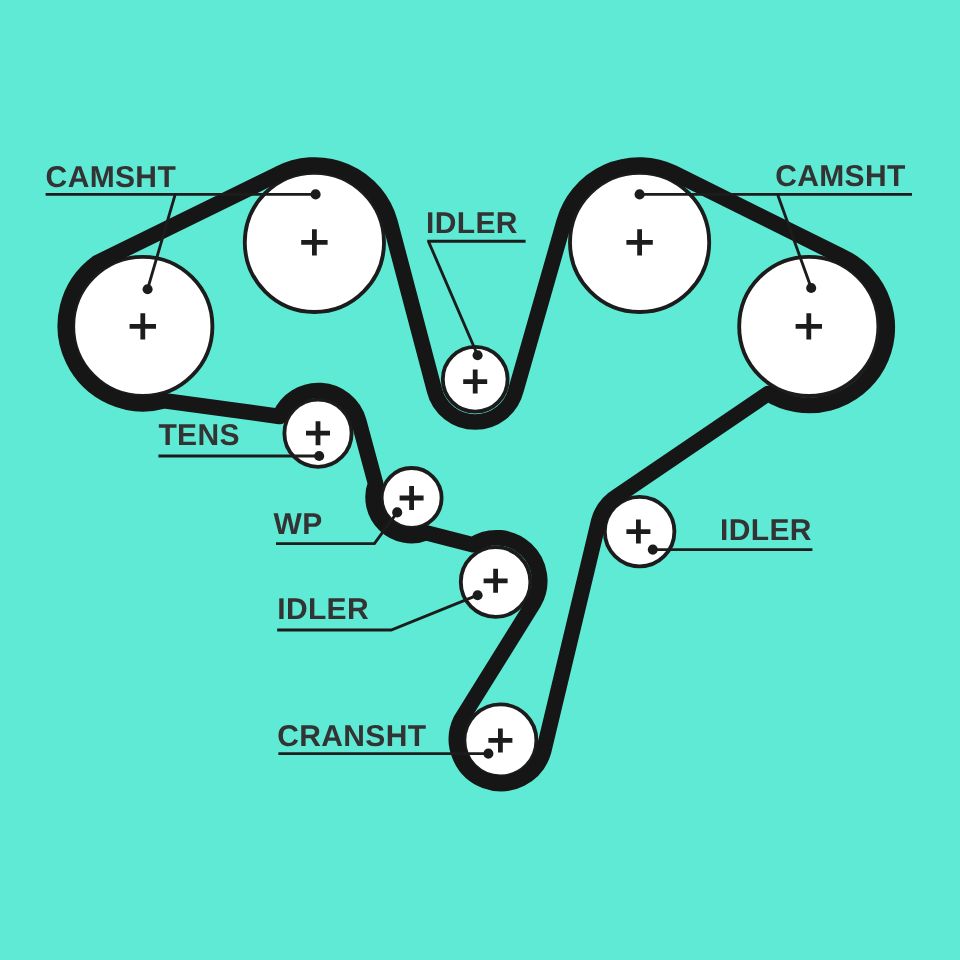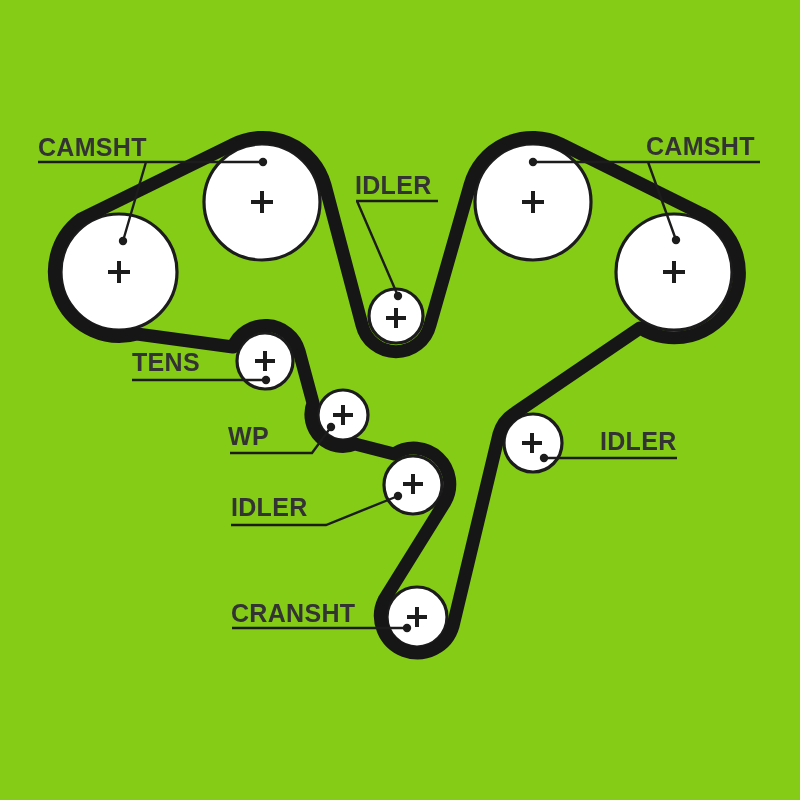--- a/index.html
+++ b/index.html
@@ -8,21 +8,21 @@
     background: #ffffff;
     width: 800px;
     height: 800px;
     overflow: hidden;
     font-family: "Liberation Sans", sans-serif;
   }
   .canvas {
     position: relative;
     width: 800px;
     height: 800px;
-    background: #84cc16;
+    background: #5eead4;
   }
   svg { display: block; }
   .pulley {
     fill: #ffffff;
     stroke: #1c1c1c;
     stroke-width: 3.2;
   }
   .belt {
     fill: none;
     stroke: #161616;

